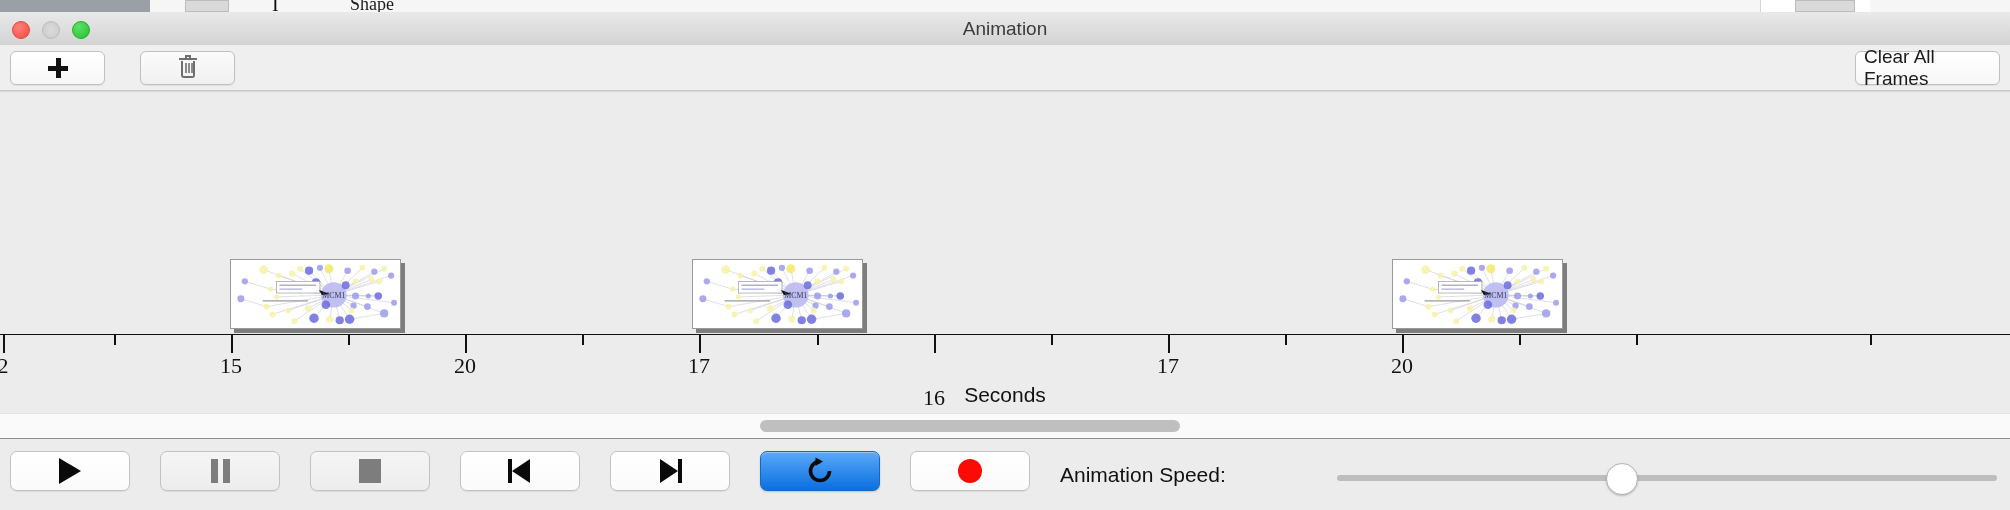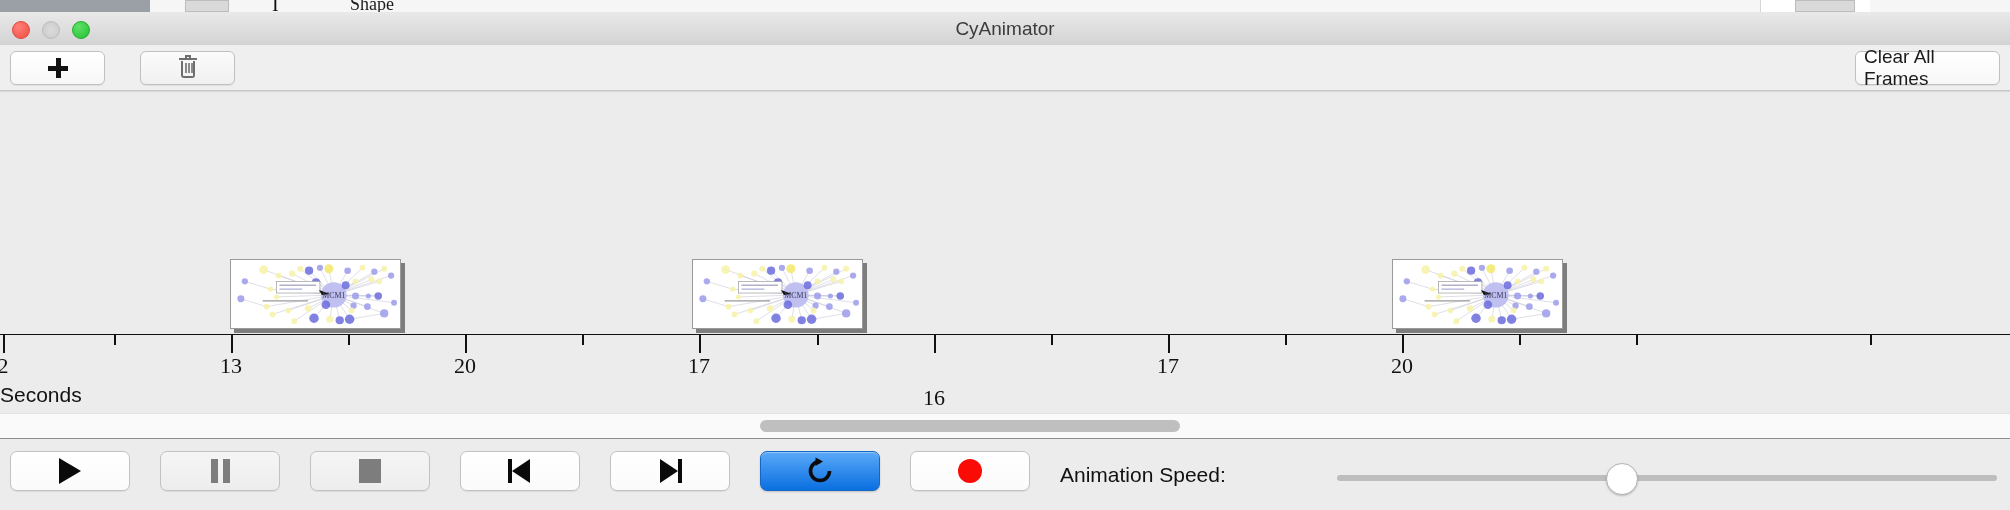--- a/index.html
+++ b/index.html
@@ -69,21 +69,21 @@
   .net{position:absolute;left:0;top:0;width:100%;height:100%;}
   .net svg{display:block;width:100%;height:100%;}
 
   
   #axis{position:absolute;left:0;top:243px;width:2010px;height:1px;background:#111;}
   .tick{position:absolute;background:#111;width:2px;}
   .tick.major{top:244px;height:18px;}
   .tick.minor{top:244px;height:10px;}
   .tick-label{position:absolute;top:262px;font-size:22px;color:#111;
     font-family:"Liberation Serif","DejaVu Serif",serif;transform:translateX(-50%);white-space:nowrap;}
-  #axis-title{position:absolute;top:292px;left:0;width:2010px;font-size:21px;color:#111;}
+  #axis-title{position:absolute;top:292px;left:0;width:2010px;text-align:center;font-size:21px;color:#111;}
 
   
   #hscroll{position:absolute;left:0;top:413px;width:2010px;height:24px;background:#fafafa;
     border-top:1px solid #e2e2e2;border-bottom:1px solid #8e8e8e;}
   #hscroll-thumb{position:absolute;left:760px;top:6px;width:420px;height:12px;border-radius:6px;background:#bfbfbf;cursor:pointer;}
 
   
   #playback-bar{position:absolute;left:0;top:439px;width:2010px;height:71px;background:#ececec;}
   .pbtn{position:absolute;top:12px;height:40px;border:1px solid #c2c2c2;border-radius:7px;
     display:flex;align-items:center;justify-content:center;box-sizing:border-box;cursor:pointer;
@@ -133,21 +133,21 @@
   <div class="seg" style="left:1090px;width:380px;"></div>
   <div class="seg" style="left:1470px;width:290px;"></div>
   <div class="tabsq" style="left:1795px;width:60px;"></div>
   <div class="seg" style="left:1870px;width:140px;border-right:none;"></div>
 </div>
 
 <div id="titlebar">
   <div class="traffic close"></div>
   <div class="traffic min"></div>
   <div class="traffic zoom"></div>
-  <div id="window-title">CyAnimator</div>
+  <div id="window-title">Animation</div>
 </div>
 
 <div id="toolbar">
   <div class="tbtn" id="add-frame-button">
     <span class="plus-icon"></span>
   </div>
   <div class="tbtn dim" id="delete-frame-button">
     <span class="trash-icon">
       <span class="handle"></span>
         <span class="lid"></span>
@@ -456,21 +456,21 @@
           </div>
         </div>
       </div>
     </div>
 
   <div id="axis"></div>
   <div id="ticks-layer">
       <div class="tick major" style="left: 3px;"></div>
       <div class="tick-label" style="left: 3px;">2</div>
       <div class="tick major" style="left: 231px;"></div>
-      <div class="tick-label" style="left: 231px;">13</div>
+      <div class="tick-label" style="left: 231px;">15</div>
       <div class="tick major" style="left: 465px;"></div>
       <div class="tick-label" style="left: 465px;">20</div>
       <div class="tick major" style="left: 699px;"></div>
       <div class="tick-label" style="left: 699px;">17</div>
       <div class="tick major" style="left: 934px;"></div>
       <div class="tick-label" style="left: 934px; margin-top: 32px;">16</div>
       <div class="tick major" style="left: 1168px;"></div>
       <div class="tick-label" style="left: 1168px;">17</div>
       <div class="tick major" style="left: 1402px;"></div>
       <div class="tick-label" style="left: 1402px;">20</div>

